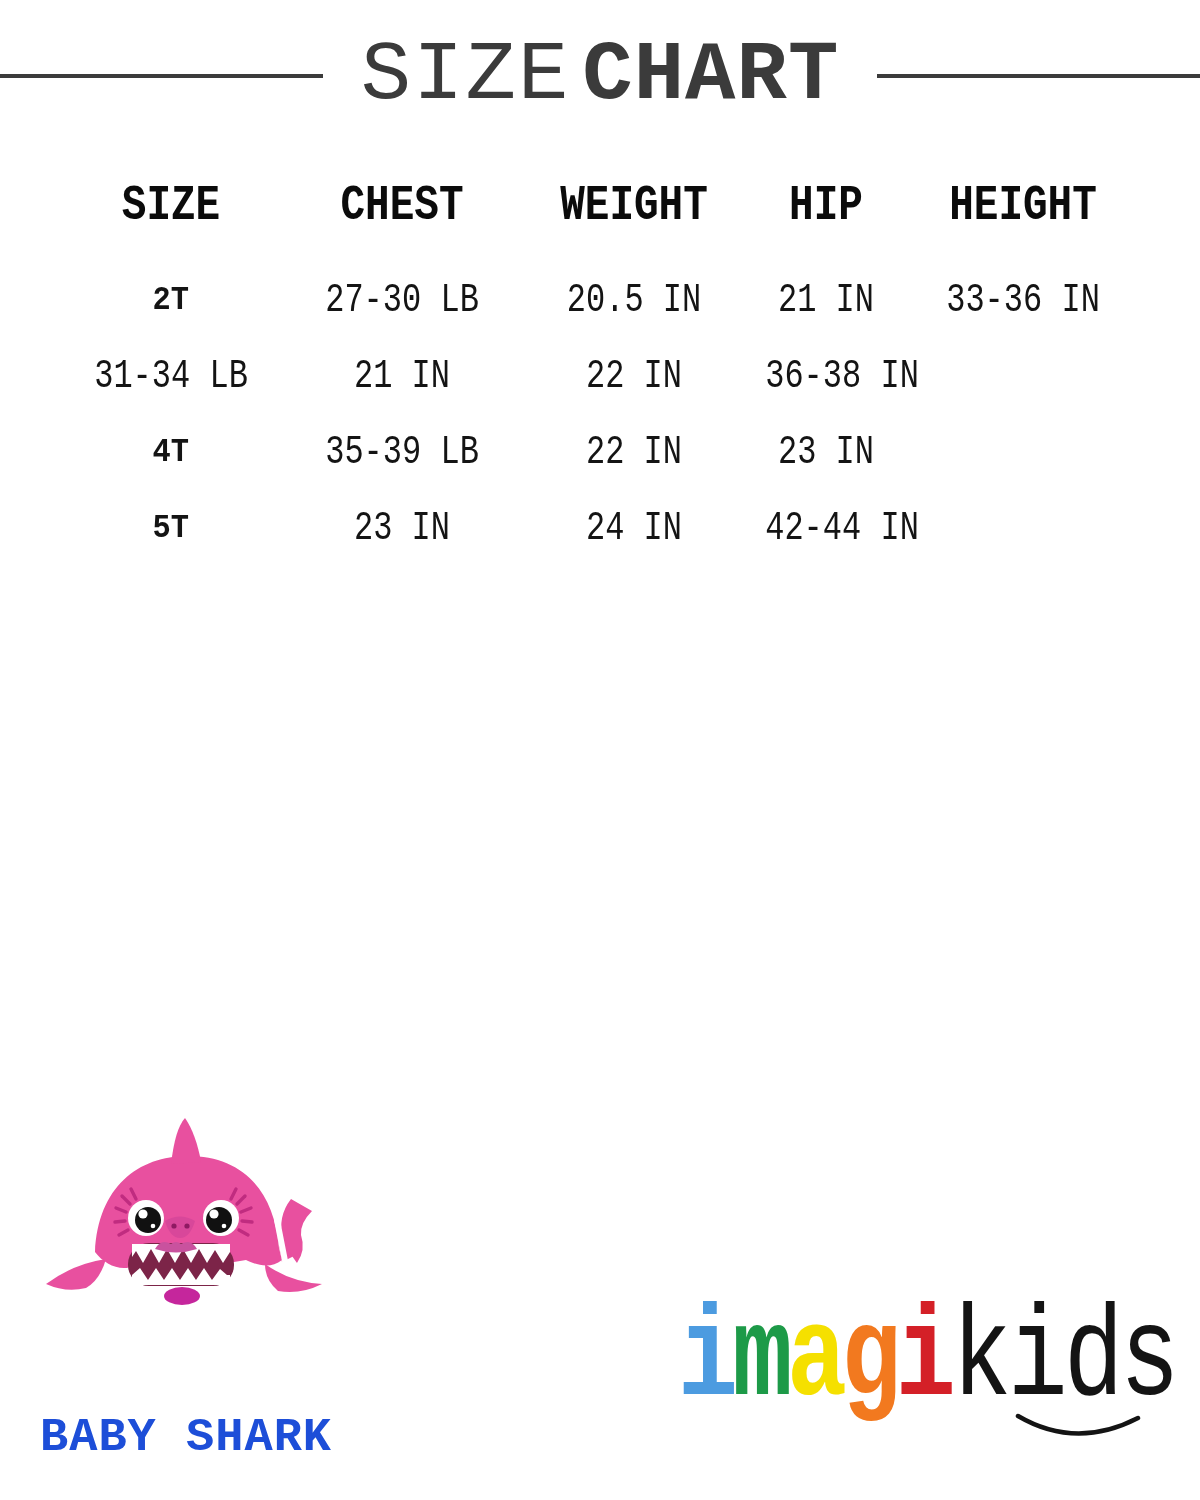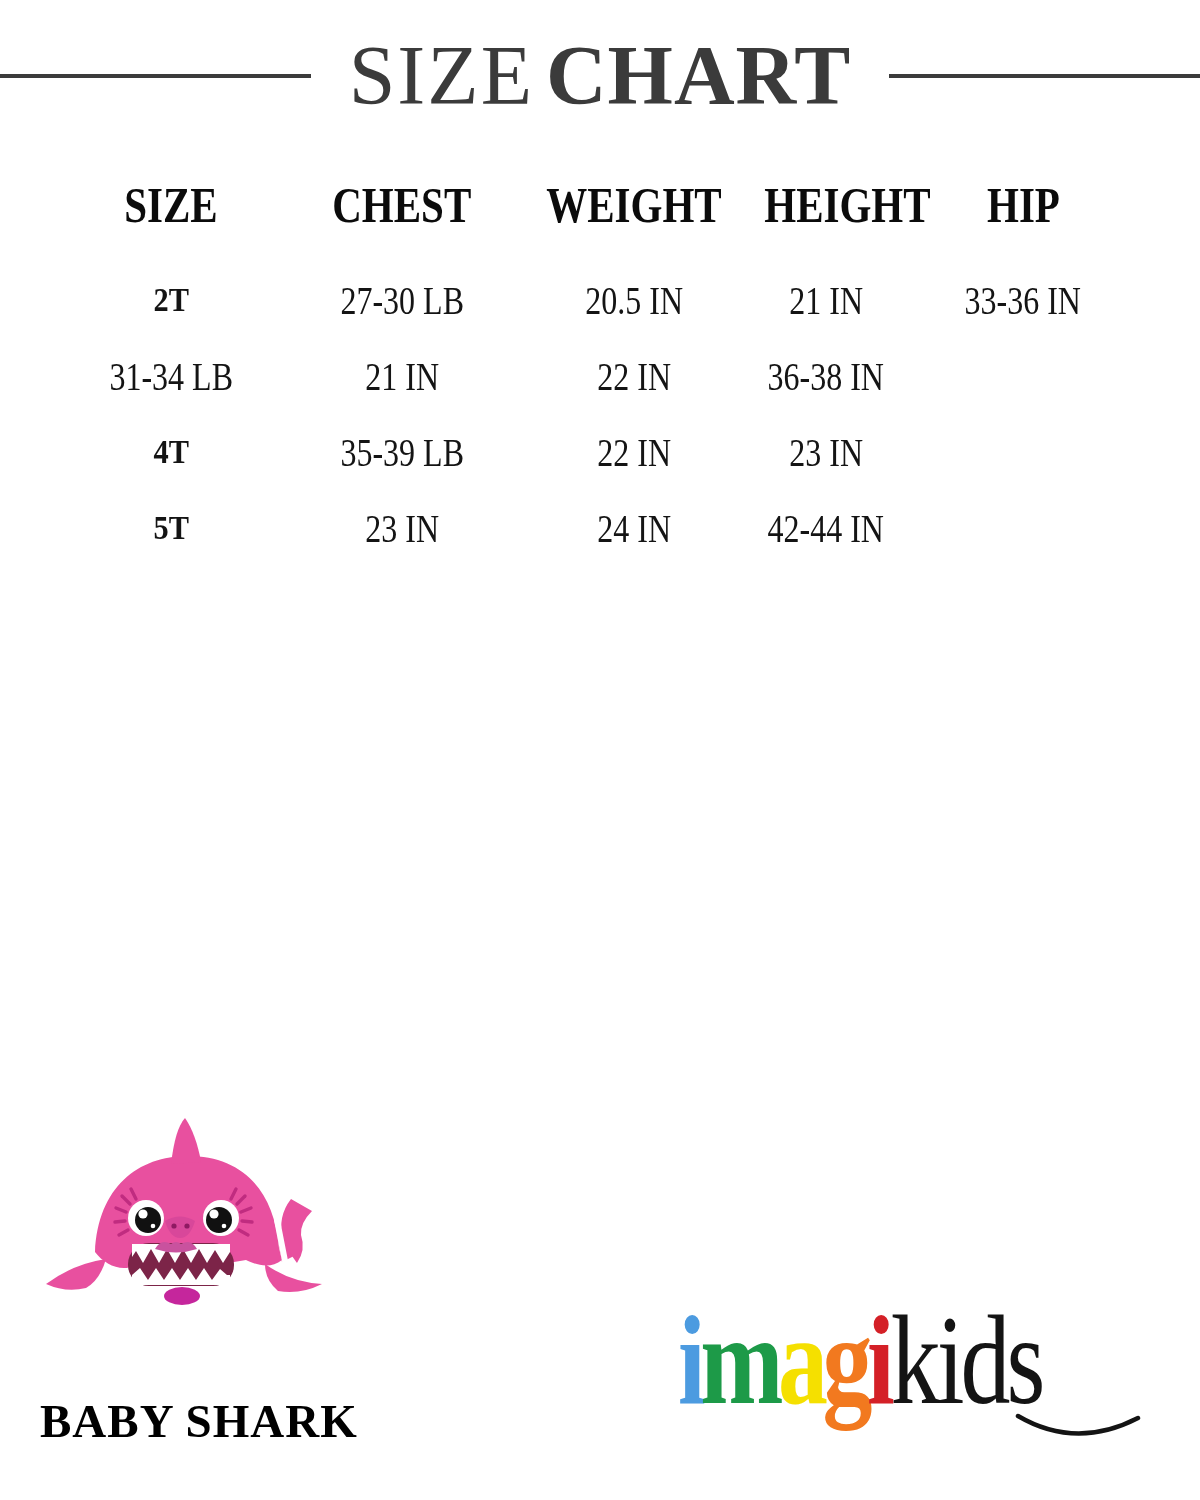--- a/index.html
+++ b/index.html
@@ -1,18 +1,18 @@
 <!DOCTYPE html>
 <html><head>
 <meta charset="utf-8">
 <style>
   html,body{margin:0;padding:0;background:#fff;}
   .page{
     position:relative;width:1200px;height:1500px;background:#ffffff;overflow:hidden;
-    font-family:Liberation Serif, serif;
+    font-family:Liberation Mono, monospace;
   }
   
   .header{position:absolute;top:34px;left:0;right:0;height:84px;display:flex;align-items:center;}
   .rule{flex:1;height:4px;background:#3b3b3b;}
   .title{white-space:nowrap;margin:0 38px;font-size:84px;color:#3b3b3b;line-height:1;}
   .title .light{font-weight:400;letter-spacing:2px;}
   .title .bold{font-weight:700;margin-left:12px;letter-spacing:1px;}
   
   .size-table{position:absolute;top:170px;left:60px;width:1080px;color:#0d0d0d;}
   .trow{display:grid;grid-template-columns:222px 240px 224px 160px 234px;align-items:center;height:76px;}
@@ -49,22 +49,22 @@
       <span class="light" style="color: rgb(59, 59, 59);">SIZE</span><span class="bold" style="color: rgb(59, 59, 59);">CHART</span>
     </div>
     <div class="rule"></div>
   </div>
 
   <div class="size-table">
     <div class="trow head">
       <div class="hcell"><span>SIZE</span></div>
       <div class="hcell"><span>CHEST</span></div>
       <div class="hcell"><span>WEIGHT</span></div>
+      <div class="hcell"><span>HIP</span></div>
       <div class="hcell"><span>HEIGHT</span></div>
-      <div class="hcell"><span>HIP</span></div>
     </div>
 
 
     <div class="trow">
       <div class="scell"><span>2T</span></div>
       <div class="mcell"><span>27-30 LB</span></div>
       <div class="mcell"><span>20.5 IN</span></div>
       <div class="mcell"><span>21 IN</span></div>
       <div class="mcell"><span>33-36 IN</span></div>
     </div>
@@ -141,21 +141,21 @@
     <g>
       <rect x="90" y="131" width="106" height="43" rx="21" fill="#7c2448"></rect>
       <path fill="#ffffff" d="M94,132 H192 L192,140 L185,151 L177,138 L169,151 L161,137 L153,151 L145,137 L137,151 L129,137 L121,151 L113,137 L105,151 L98,139 L94,145 Z"></path>
       <path fill="#ffffff" d="M94,173 L94,163 L102,156 L110,168 L118,156 L126,168 L134,156 L142,168 L150,156 L158,168 L166,156 L174,168 L182,157 L189,163 L192,163 L192,173 Z"></path>
       <path d="M117,137 Q123,126 133,132 Q138,128 143,132 Q153,126 159,137 Q138,144 117,137 Z" fill="#c9529e"></path>
     </g>
 
     <ellipse cx="144" cy="184" rx="18" ry="9" fill="#c5269c"></ellipse>
   </svg>
 
-  <div class="babyshark-word" style="color: #000000;">BABY SHARK</div>
+  <div class="babyshark-word" style="color: #1d4ed8; margin-top: 16px;">BABY SHARK</div>
 
   <div class="imagikids">
     <div class="logo-line">
       <span class="imagi-letter" style="color: rgb(76, 155, 224);">i</span>
       <span class="imagi-letter" style="color: rgb(29, 154, 72);">m</span>
       <span class="imagi-letter" style="color: rgb(245, 224, 0);">a</span>
       <span class="imagi-letter" style="color: rgb(242, 121, 31);">g</span>
       <span class="imagi-letter" style="color: rgb(212, 32, 39);">i</span>
       <span class="kids-word" style="color: rgb(20, 20, 20);">kids</span>
     </div>

